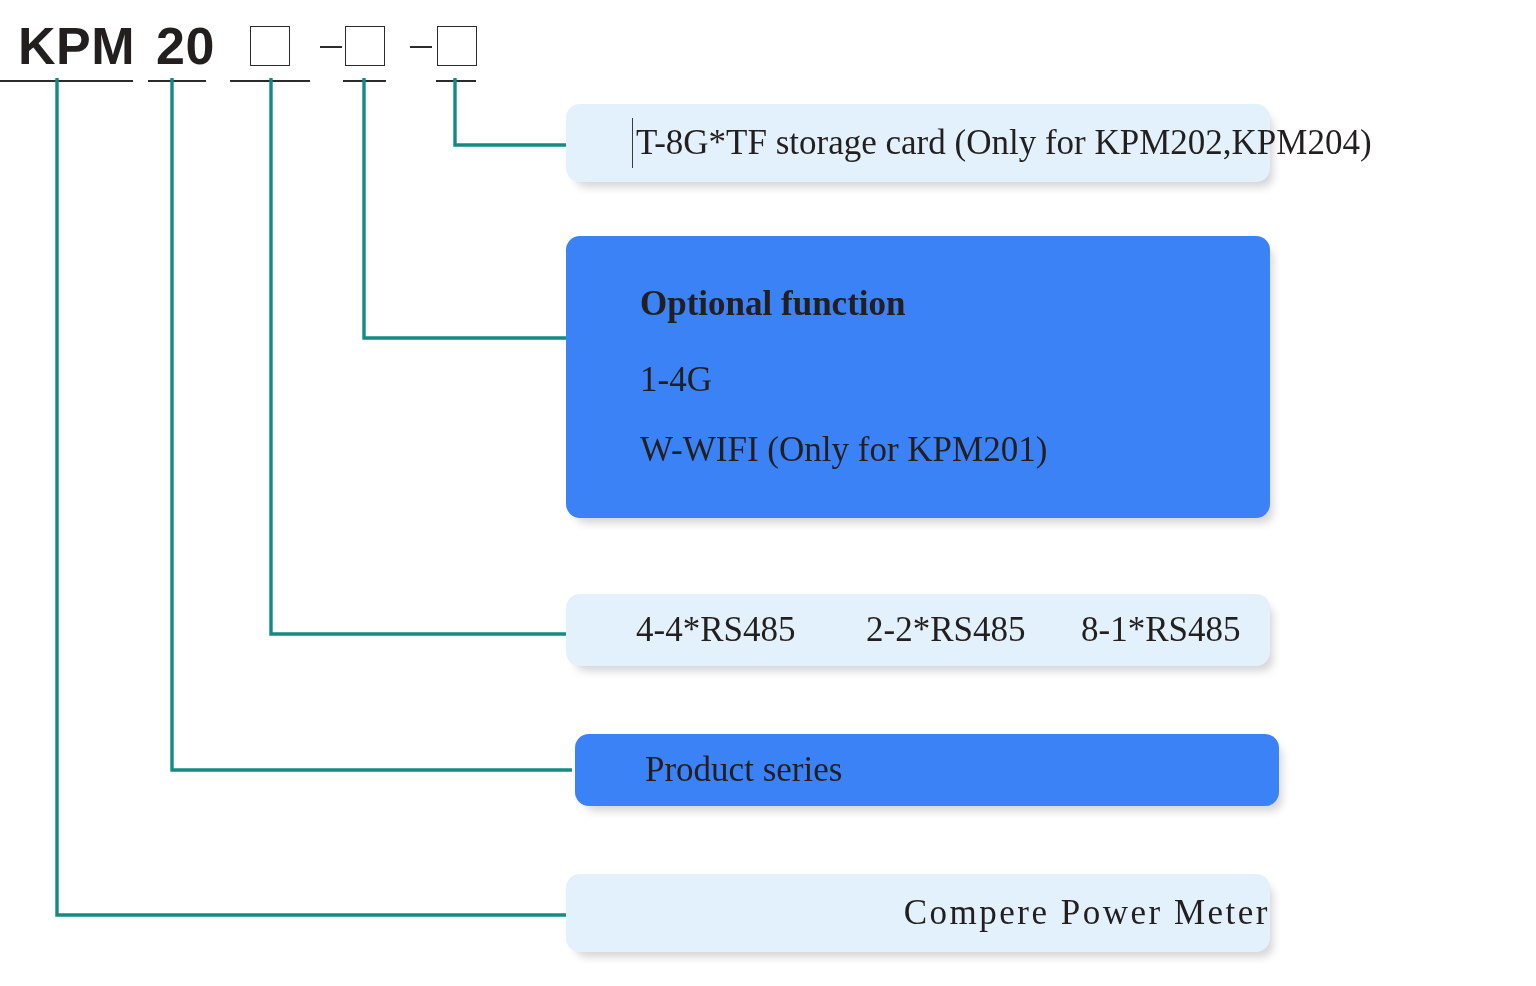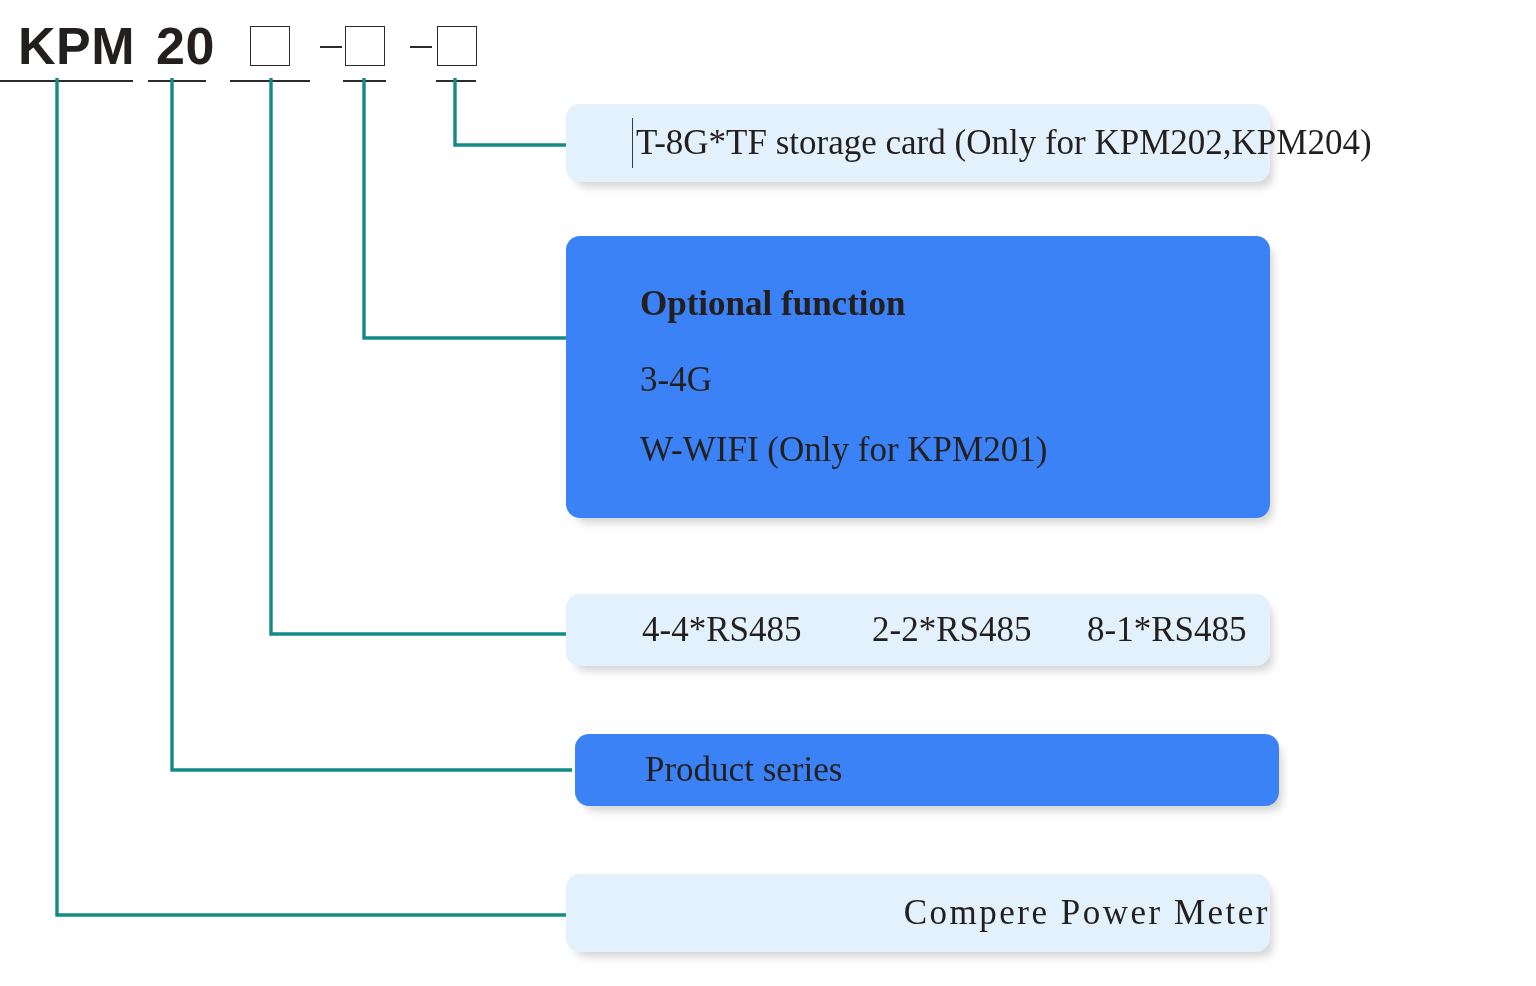--- a/index.html
+++ b/index.html
@@ -102,21 +102,21 @@
     font-size: 35px;
     color: #231f1e;
     white-space: nowrap;
     line-height: 1.15;
   }
   .card-line.bold { font-weight: bold; font-size: 35px; }
 
   
   #card-storage   { left: 566px; top: 104px; width: 704px; height: 78px; }
   #card-optional  { left: 566px; top: 236px; width: 704px; height: 282px; padding-left: 74px; }
-  #card-rs485     { left: 566px; top: 594px; width: 704px; height: 72px; padding-left: 6px; }
+  #card-rs485     { left: 566px; top: 594px; width: 704px; height: 72px; padding-left: 0; }
   #card-series    { left: 566px; top: 734px; width: 704px; height: 72px; margin-left: 9px; }
   #card-compere   { left: 566px; top: 874px; width: 704px; height: 78px; }
 
   #card-optional .card-line.bold { margin-bottom: 36px; }
   #card-optional .opt-1 { margin-bottom: 30px; }
 
   #card-compere .card-line { letter-spacing: 2.5px; text-align: right; }
 
   
   .rs-row {
@@ -178,21 +178,21 @@
     <polyline points="57,78 57,915 572,915" fill="none" stroke="#138a84" stroke-width="3.4"></polyline>
   </svg>
 
   <div class="card blue" id="card-storage">
     <span class="caret"></span>
     <span class="card-line">T-8G*TF storage card (Only for KPM202,KPM204)</span>
   </div>
 
   <div class="card green" id="card-optional">
     <span class="card-line bold">Optional function</span>
-    <span class="card-line opt-1">3-4G</span>
+    <span class="card-line opt-1">1-4G</span>
     <span class="card-line opt-2">W-WIFI (Only for KPM201)</span>
   </div>
 
   <div class="card blue" id="card-rs485">
     <div class="rs-row">
       <span class="card-line rs-1">4-4*RS485</span>
       <span class="card-line rs-2">2-2*RS485</span>
       <span class="card-line rs-3">8-1*RS485</span>
     </div>
   </div>

